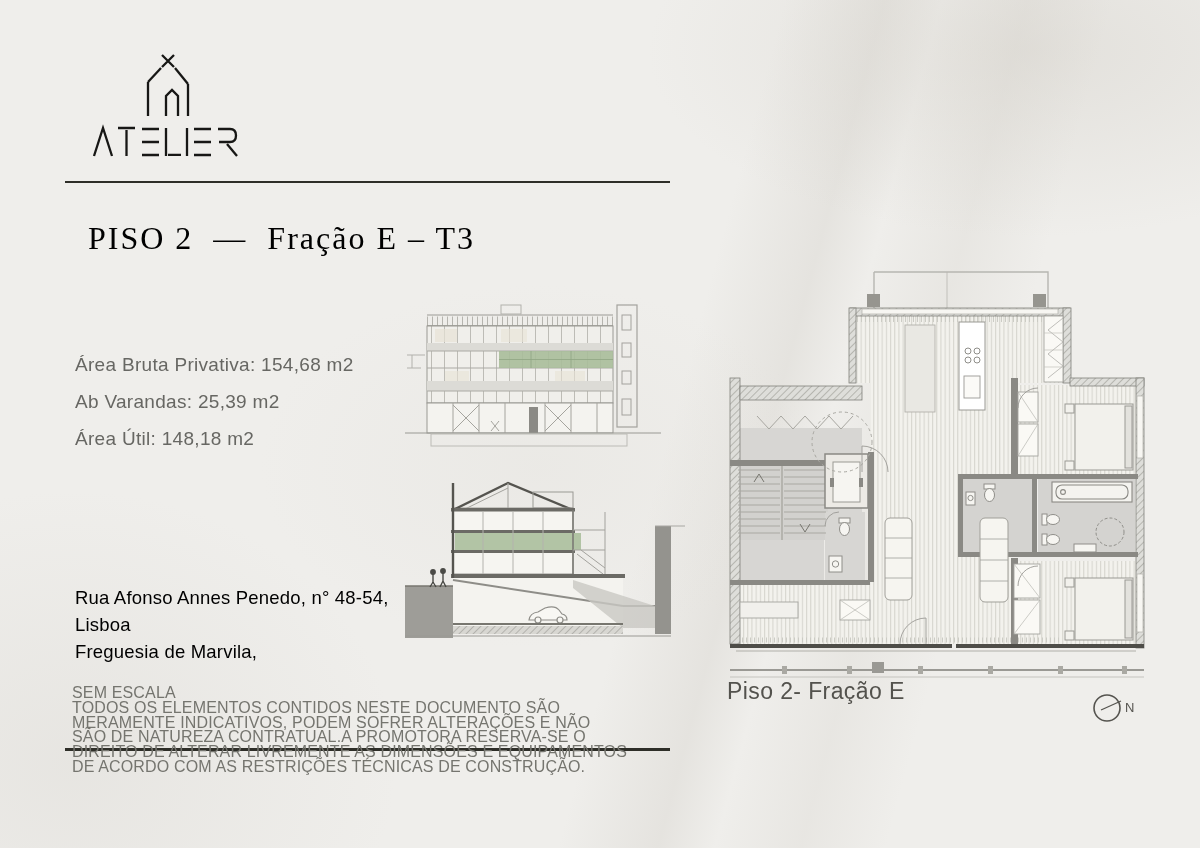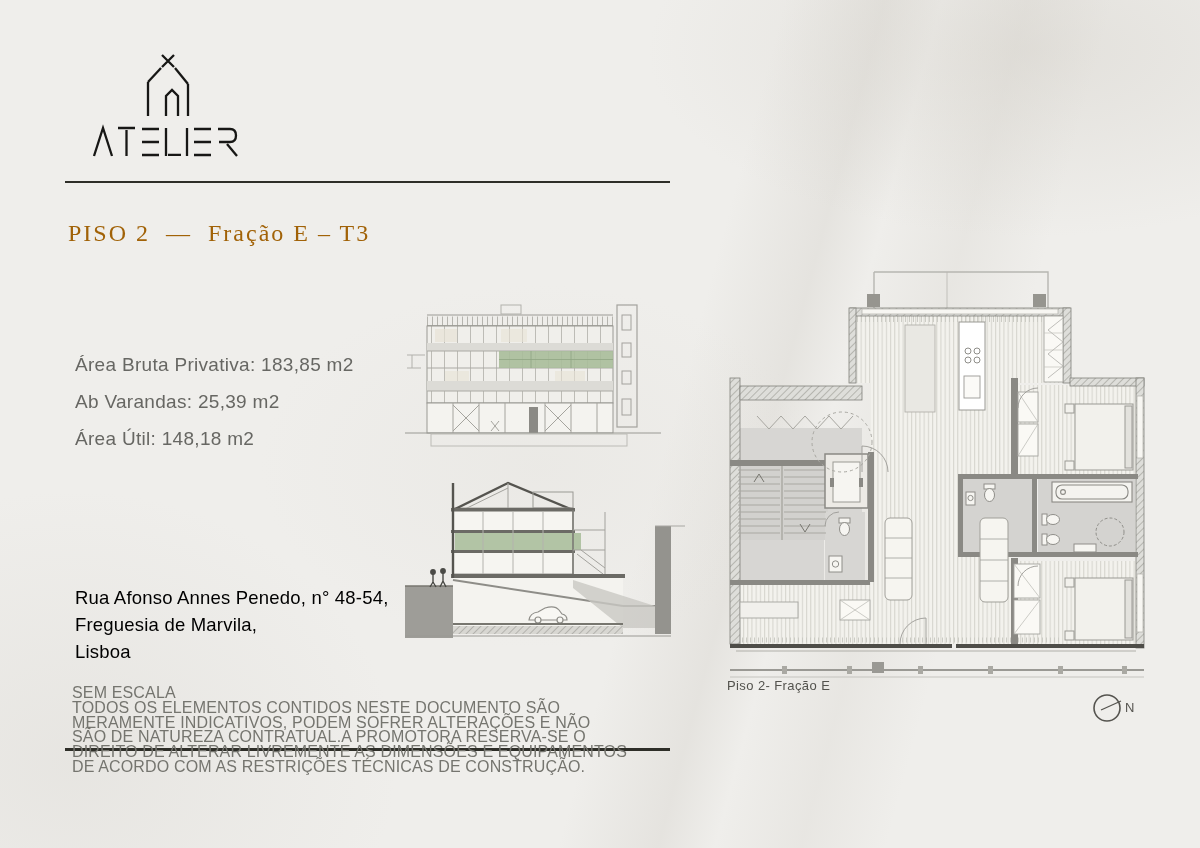--- a/index.html
+++ b/index.html
@@ -10,28 +10,28 @@
     background-image:
       radial-gradient(ellipse 620px 300px at 86% 6%, rgba(206,202,194,.38), transparent 62%),
       radial-gradient(ellipse 500px 420px at 6% 90%, rgba(212,209,203,.30), transparent 65%),
       radial-gradient(ellipse 400px 260px at 45% 55%, rgba(226,224,219,.35), transparent 70%),
       linear-gradient(105deg, transparent 55%, rgba(199,195,187,.25) 62%, transparent 66%, rgba(203,199,191,.20) 72%, transparent 78%);
   }
   .abs{position:absolute;}
   .sr-only{position:absolute;width:1px;height:1px;overflow:hidden;clip:rect(0 0 0 0);white-space:nowrap;}
   .rule{background:#2e2e28;height:2px;}
   #title{
-    left:68px;top:220px;font-family:"Liberation Serif", serif;font-weight:300;
-    font-size:24px;color:#a16207;letter-spacing:2px;white-space:pre;
+    left:88px;top:220px;font-family:"Liberation Serif", serif;font-weight:300;
+    font-size:32px;color:#000000;letter-spacing:2px;white-space:pre;
   }
   .details{left:75px;top:346px;font-size:19px;color:#676763;letter-spacing:.3px;}
   .details div{height:37px;line-height:37px;}
   .address{left:75px;top:584px;font-size:18.5px;color:#000000;letter-spacing:.2px;line-height:27px;}
   .disclaimer{left:72px;top:686px;width:556px;font-size:16px;color:#75756f;letter-spacing:.15px;line-height:14.8px;}
-  .caption{left:727px;top:678px;font-size:13px;color:#53524d;letter-spacing:.4px;}
+  .caption{left:727px;top:678px;font-size:23px;color:#53524d;letter-spacing:.4px;}
   svg{display:block;}
 </style>
 </head>
 <body>
 
 <div class="abs" style="left:88px;top:50px;width:170px;height:120px;">
   <span class="sr-only">ATELIER</span>
   <svg width="170" height="120" viewBox="0 0 170 120">
     <g stroke="#171715" stroke-width="2.3" fill="none" stroke-linecap="butt">
 
@@ -65,29 +65,29 @@
     </g>
   </svg>
 </div>
 
 <div class="abs rule" style="left:65px;top:181px;width:605px;"></div>
 <div class="abs rule" style="left:65px;top:748px;width:605px;height:2.5px;"></div>
 
 <div id="title" class="abs">PISO 2  —  Fração E – T3</div>
 
 <div class="abs details">
-  <div>Área Bruta Privativa: 183,85 m2</div>
+  <div>Área Bruta Privativa: 154,68 m2</div>
   <div>Ab Varandas: 25,39 m2</div>
   <div>Área Útil: 148,18 m2</div>
 </div>
 
 <div class="abs address">
   <div>Rua Afonso Annes Penedo, n° 48-54,</div>
+  <div>Lisboa</div>
   <div>Freguesia de Marvila,</div>
-  <div>Lisboa</div>
 </div>
 
 <div class="abs disclaimer">
   <div>SEM ESCALA</div>
   <div>TODOS OS ELEMENTOS CONTIDOS NESTE DOCUMENTO SÃO MERAMENTE INDICATIVOS, PODEM SOFRER ALTERAÇÕES E NÃO SÃO DE NATUREZA CONTRATUAL.A PROMOTORA RESERVA-SE O DIREITO DE ALTERAR LIVREMENTE AS DIMENSÕES E EQUIPAMENTOS DE ACORDO COM AS RESTRIÇÕES TÉCNICAS DE CONSTRUÇÃO.</div>
 </div>
 
 <div class="abs" style="left:405px;top:293px;">
 <svg width="260" height="158" viewBox="0 0 260 158">
   <defs>

